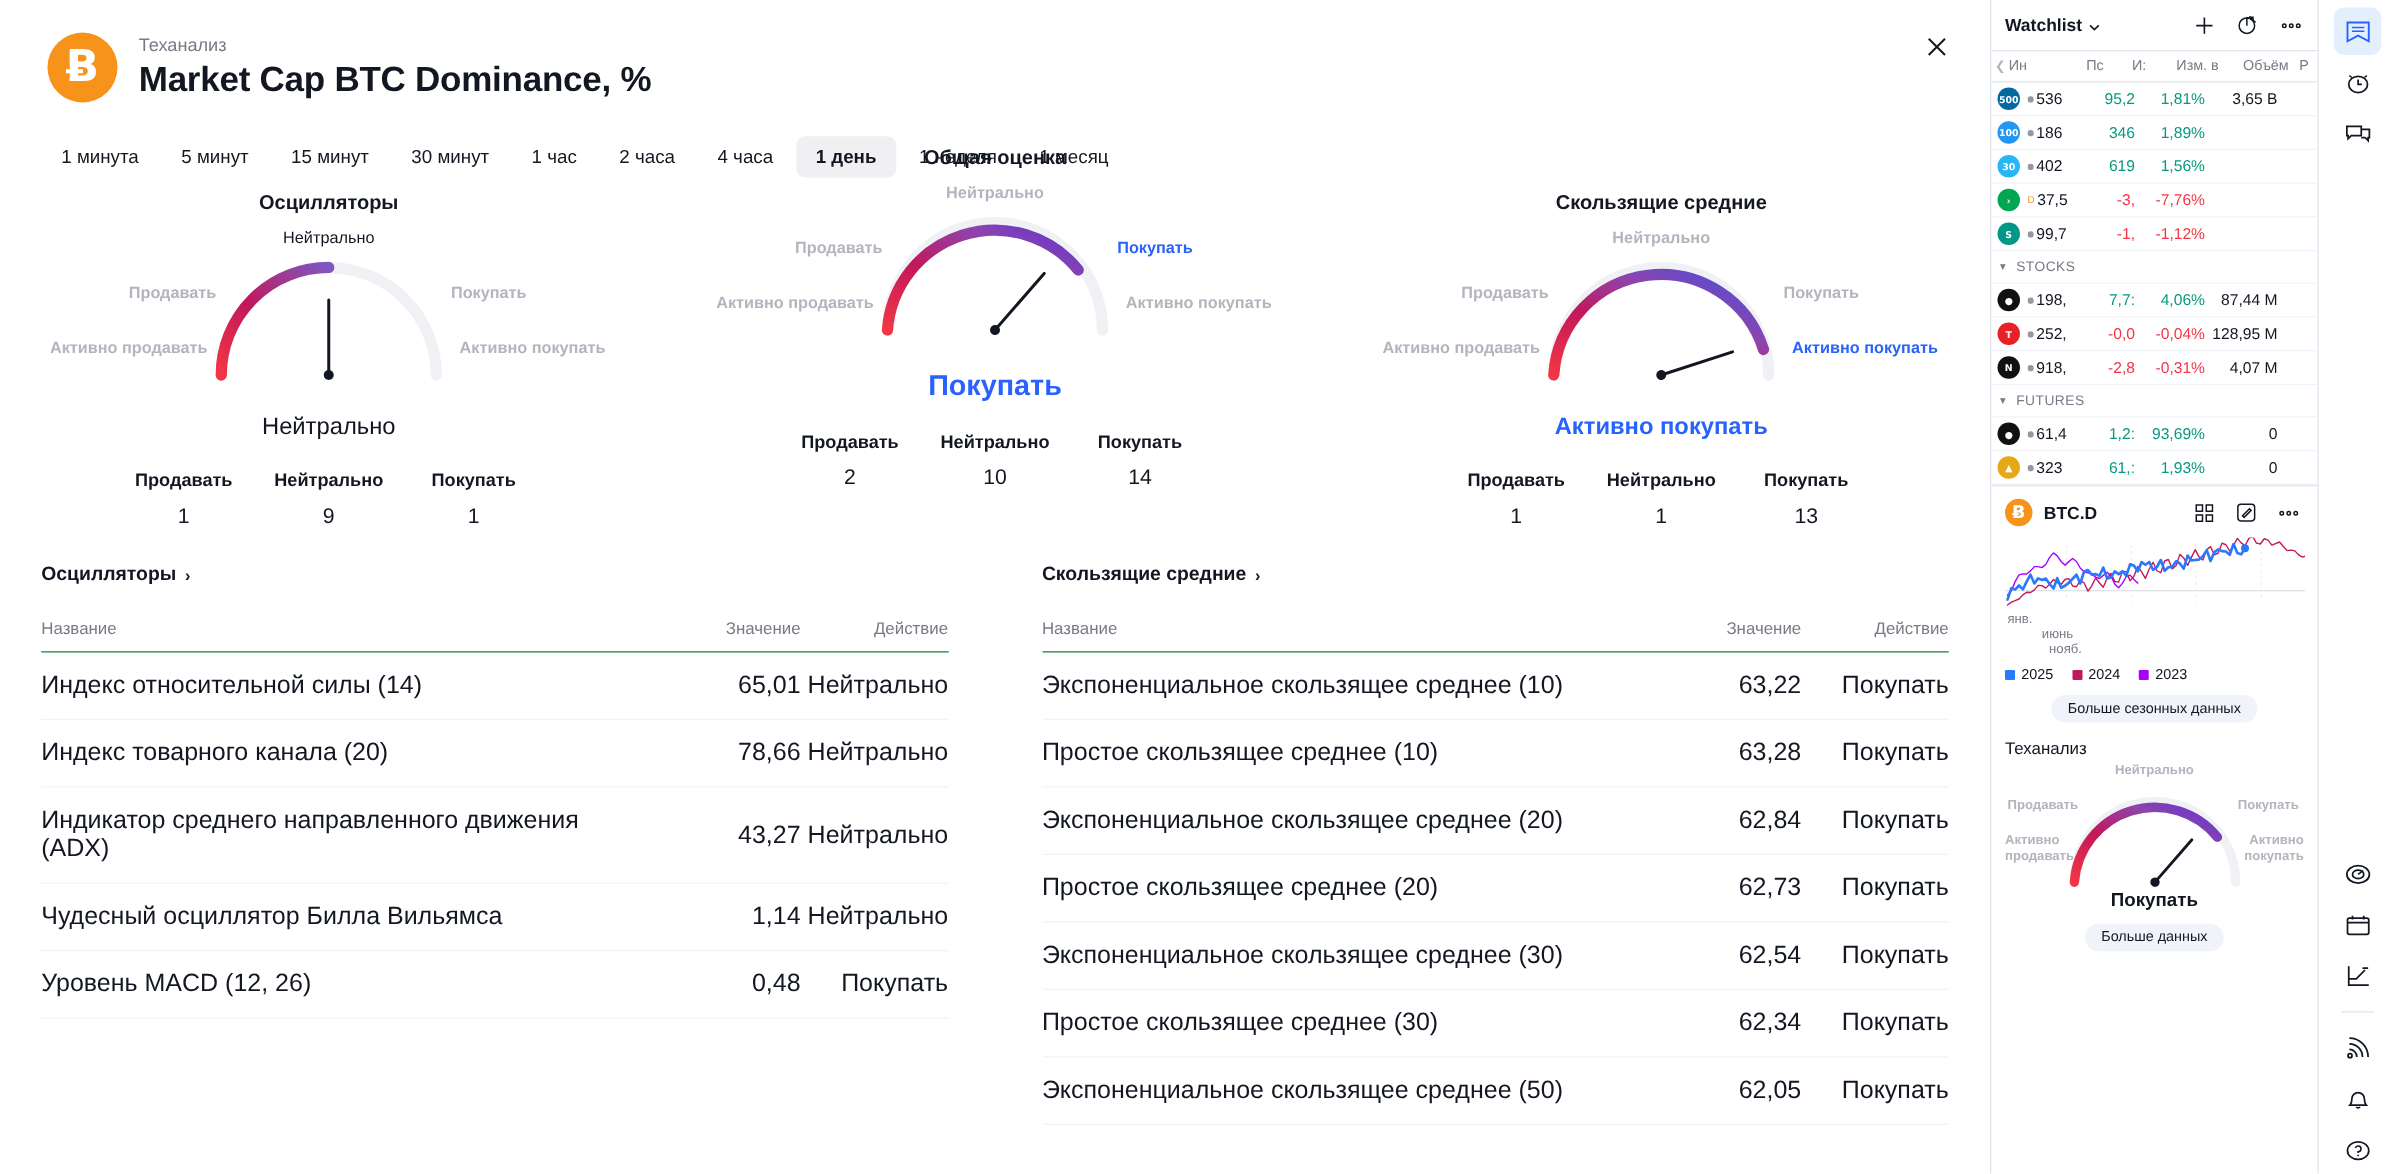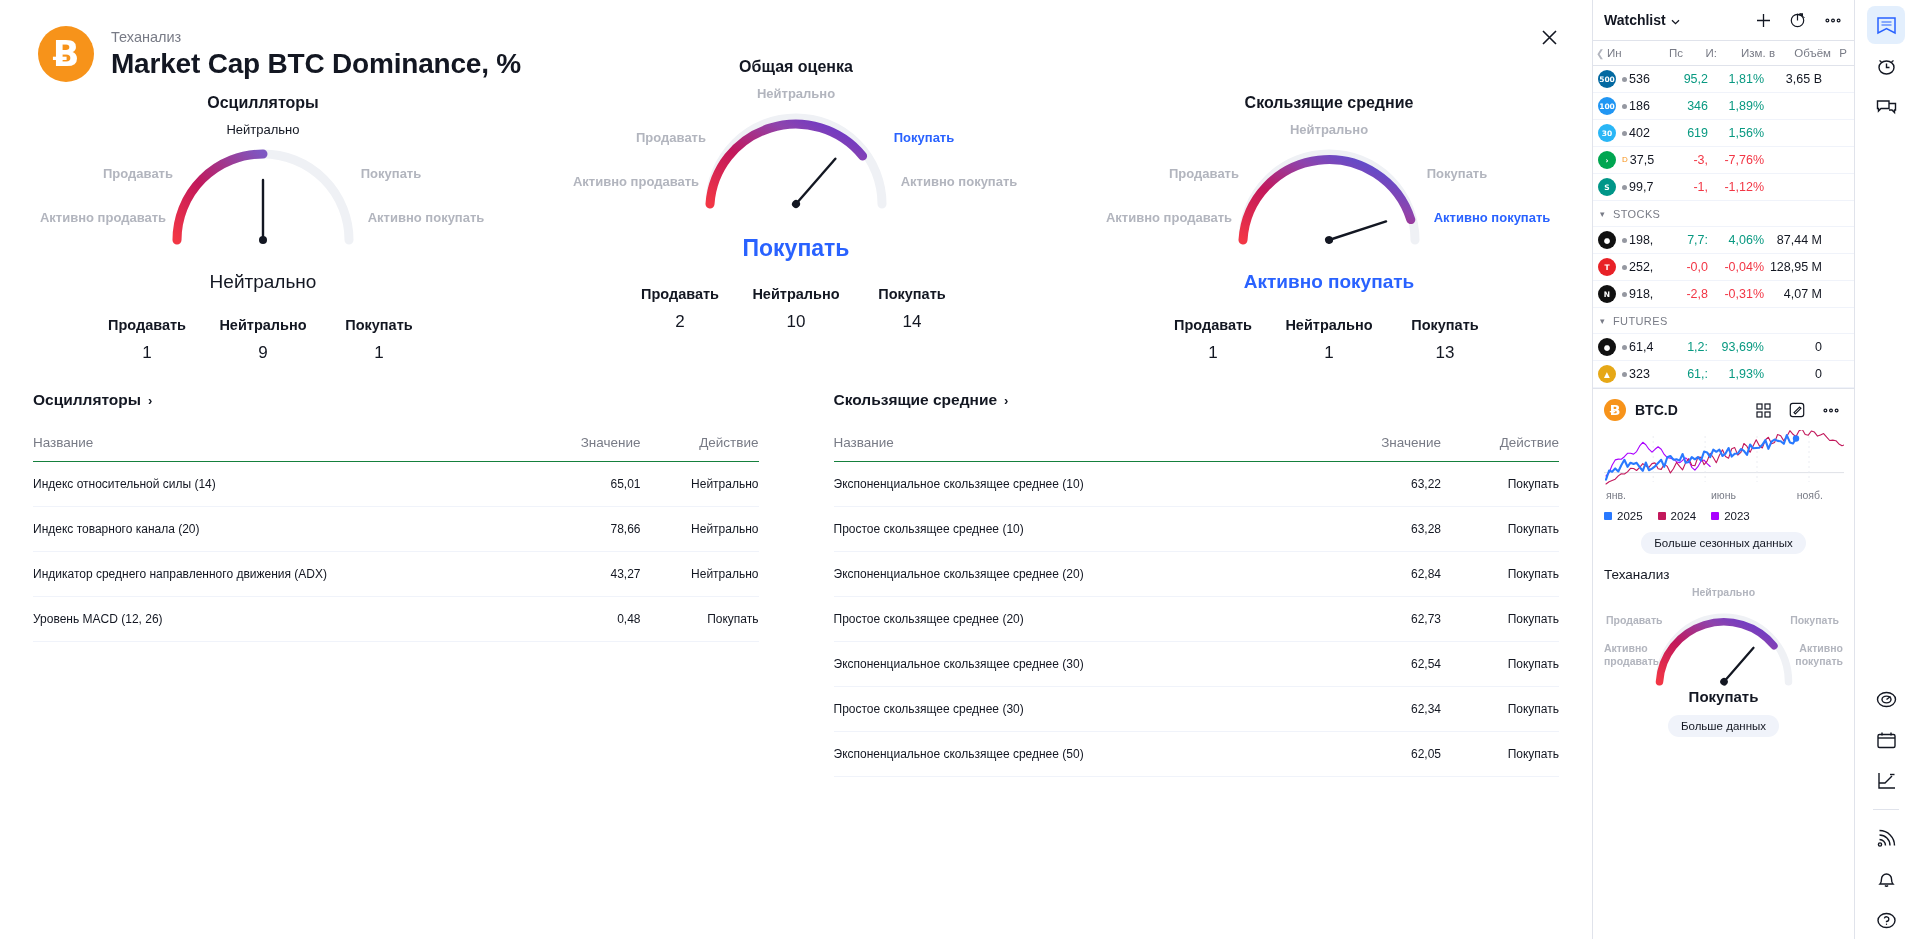--- a/index.html
+++ b/index.html
@@ -114,21 +114,21 @@
     cursor: pointer; margin-bottom: 15px;
   }
   .tbl-head-link .chev { font-size: 13px; color: #131722; }
   table.ta { width: 100%; border-collapse: collapse; table-layout: fixed; }
   table.ta th {
     font-size: 13.5px; font-weight: 400; color: #787b86;
     text-align: right; padding: 11px 0; border-bottom: 1px solid #15803d;
   }
   table.ta th.name { text-align: left; }
   table.ta td {
-    font-size: 12px; color: #131722; padding: 15px 0;
+    font-size: 20px; color: #131722; padding: 15px 0;
     border-bottom: 1px solid #f0f3fa; text-align: right;
   }
   table.ta td.name { text-align: left; }
   table.ta col.c-name  { width: auto; }
   table.ta col.c-val   { width: 130px; }
   table.ta col.c-act   { width: 118px; }
   .act-buy { color: #2962ff; cursor: pointer; }
   .act-sell { color: #f23645; }
   .act-neutral { color: #787b86; }
 
@@ -211,20 +211,21 @@
     display: flex; align-items: center; justify-content: center;
     font-family: "DejaVu Sans", sans-serif; flex: 0 0 auto;
   }
   .btcd-name { font-size: 14px; font-weight: 700; color: #131722; }
   .btcd-icons { margin-left: auto; display: flex; align-items: center; gap: 10px; }
 
   .season-chart { position: relative; width: 100%; height: 56px; margin-top: 8px; }
   .season-xlabels {
     display: flex; font-size: 10.5px; color: #787b86; margin-top: 3px;
     padding: 0 2px;
+    flex-direction: column;
   }
   .season-xlabels span:nth-child(1) { width: 33%; text-align: left; }
   .season-xlabels span:nth-child(2) { width: 34%; text-align: center; }
   .season-xlabels span:nth-child(3) { width: 33%; text-align: right; padding-right: 18px; }
   .season-legend {
     display: flex; gap: 15px;
     margin-top: 9px; font-size: 11.5px; color: #131722;
   }
   .season-legend .lg { display: inline-flex; align-items: center; gap: 5px; }
   .sw { width: 8px; height: 8px; border-radius: 1px; display: inline-block; }
@@ -278,20 +279,32 @@
     </div>
 
     <div class="symbol-head">
       <div class="coin-logo">Ƀ</div>
       <div class="sym-text">
         <div class="sym-kicker">Теханализ</div>
         <div class="sym-title">Market Cap BTC Dominance, %</div>
       </div>
     </div>
 
+    <div class="tf-tabs">
+      <div class="tf-tab">1 минута</div>
+      <div class="tf-tab">5 минут</div>
+      <div class="tf-tab">15 минут</div>
+      <div class="tf-tab">30 минут</div>
+      <div class="tf-tab">1 час</div>
+      <div class="tf-tab">2 часа</div>
+      <div class="tf-tab">4 часа</div>
+      <div class="tf-tab active">1 день</div>
+      <div class="tf-tab">1 неделя</div>
+      <div class="tf-tab">1 месяц</div>
+    </div>
 
     <div class="gauges-row">
 
       <div class="gauge-block">
         <div class="gauge-title">Осцилляторы</div>
         <div class="gauge-wrap">
           <span class="g-lbl neutral-top active-dark">Нейтрально</span>
           <span class="g-lbl sell">Продавать</span>
           <span class="g-lbl buy">Покупать</span>
           <span class="g-lbl strongsell">Активно продавать</span>
@@ -440,20 +453,25 @@
                 <td class="act-neutral">Нейтрально</td>
               </tr>
               <tr>
                 <td class="name">Индекс товарного канала (20)</td>
                 <td>78,66</td>
                 <td class="act-neutral">Нейтрально</td>
               </tr>
               <tr>
                 <td class="name">Индикатор среднего направленного движения (ADX)</td>
                 <td>43,27</td>
+                <td class="act-neutral">Нейтрально</td>
+              </tr>
+              <tr>
+                <td class="name">Чудесный осциллятор Билла Вильямса</td>
+                <td>1,14</td>
                 <td class="act-neutral">Нейтрально</td>
               </tr>
               <tr>
                 <td class="name">Уровень MACD (12, 26)</td>
                 <td>0,48</td>
                 <td class="act-buy">Покупать</td>
               </tr>
             </tbody>
         </table>
       </div>

